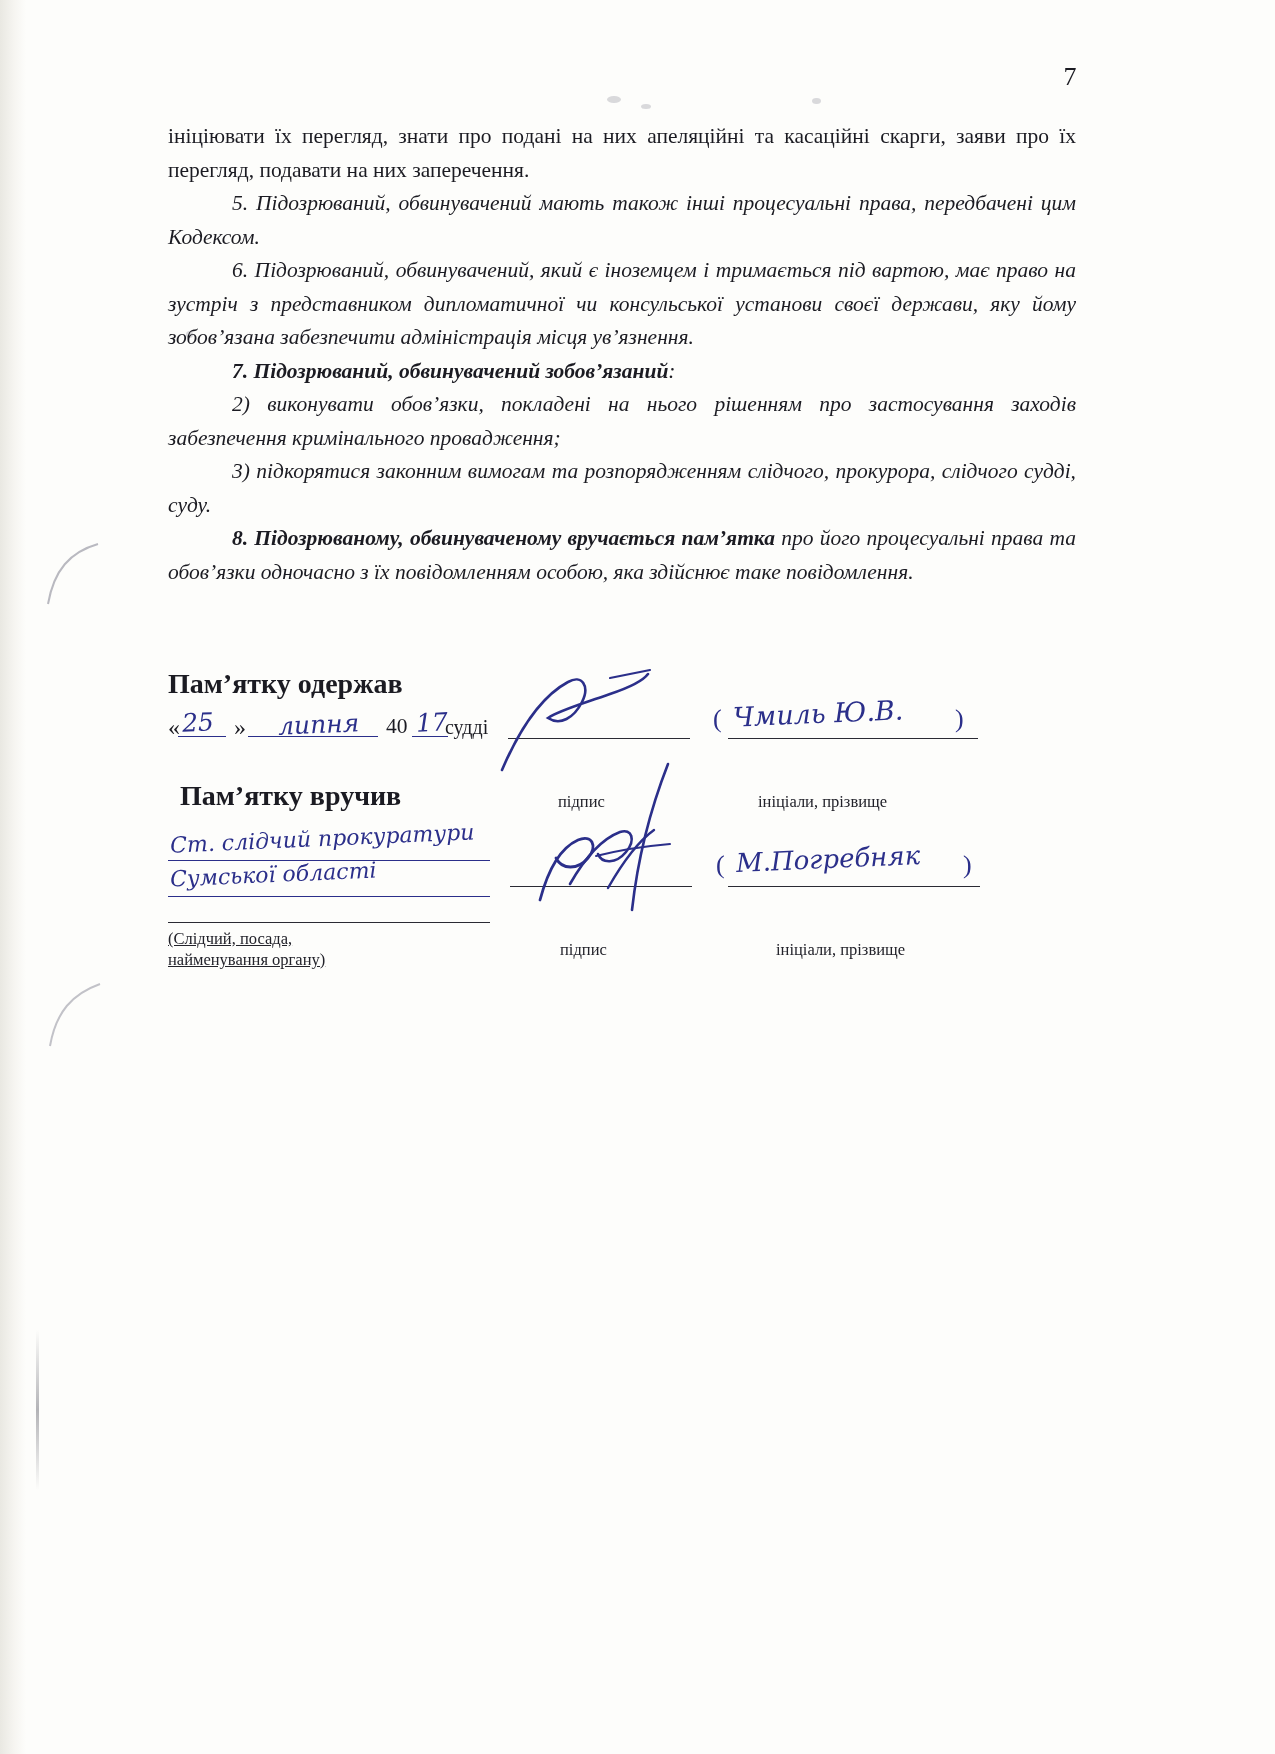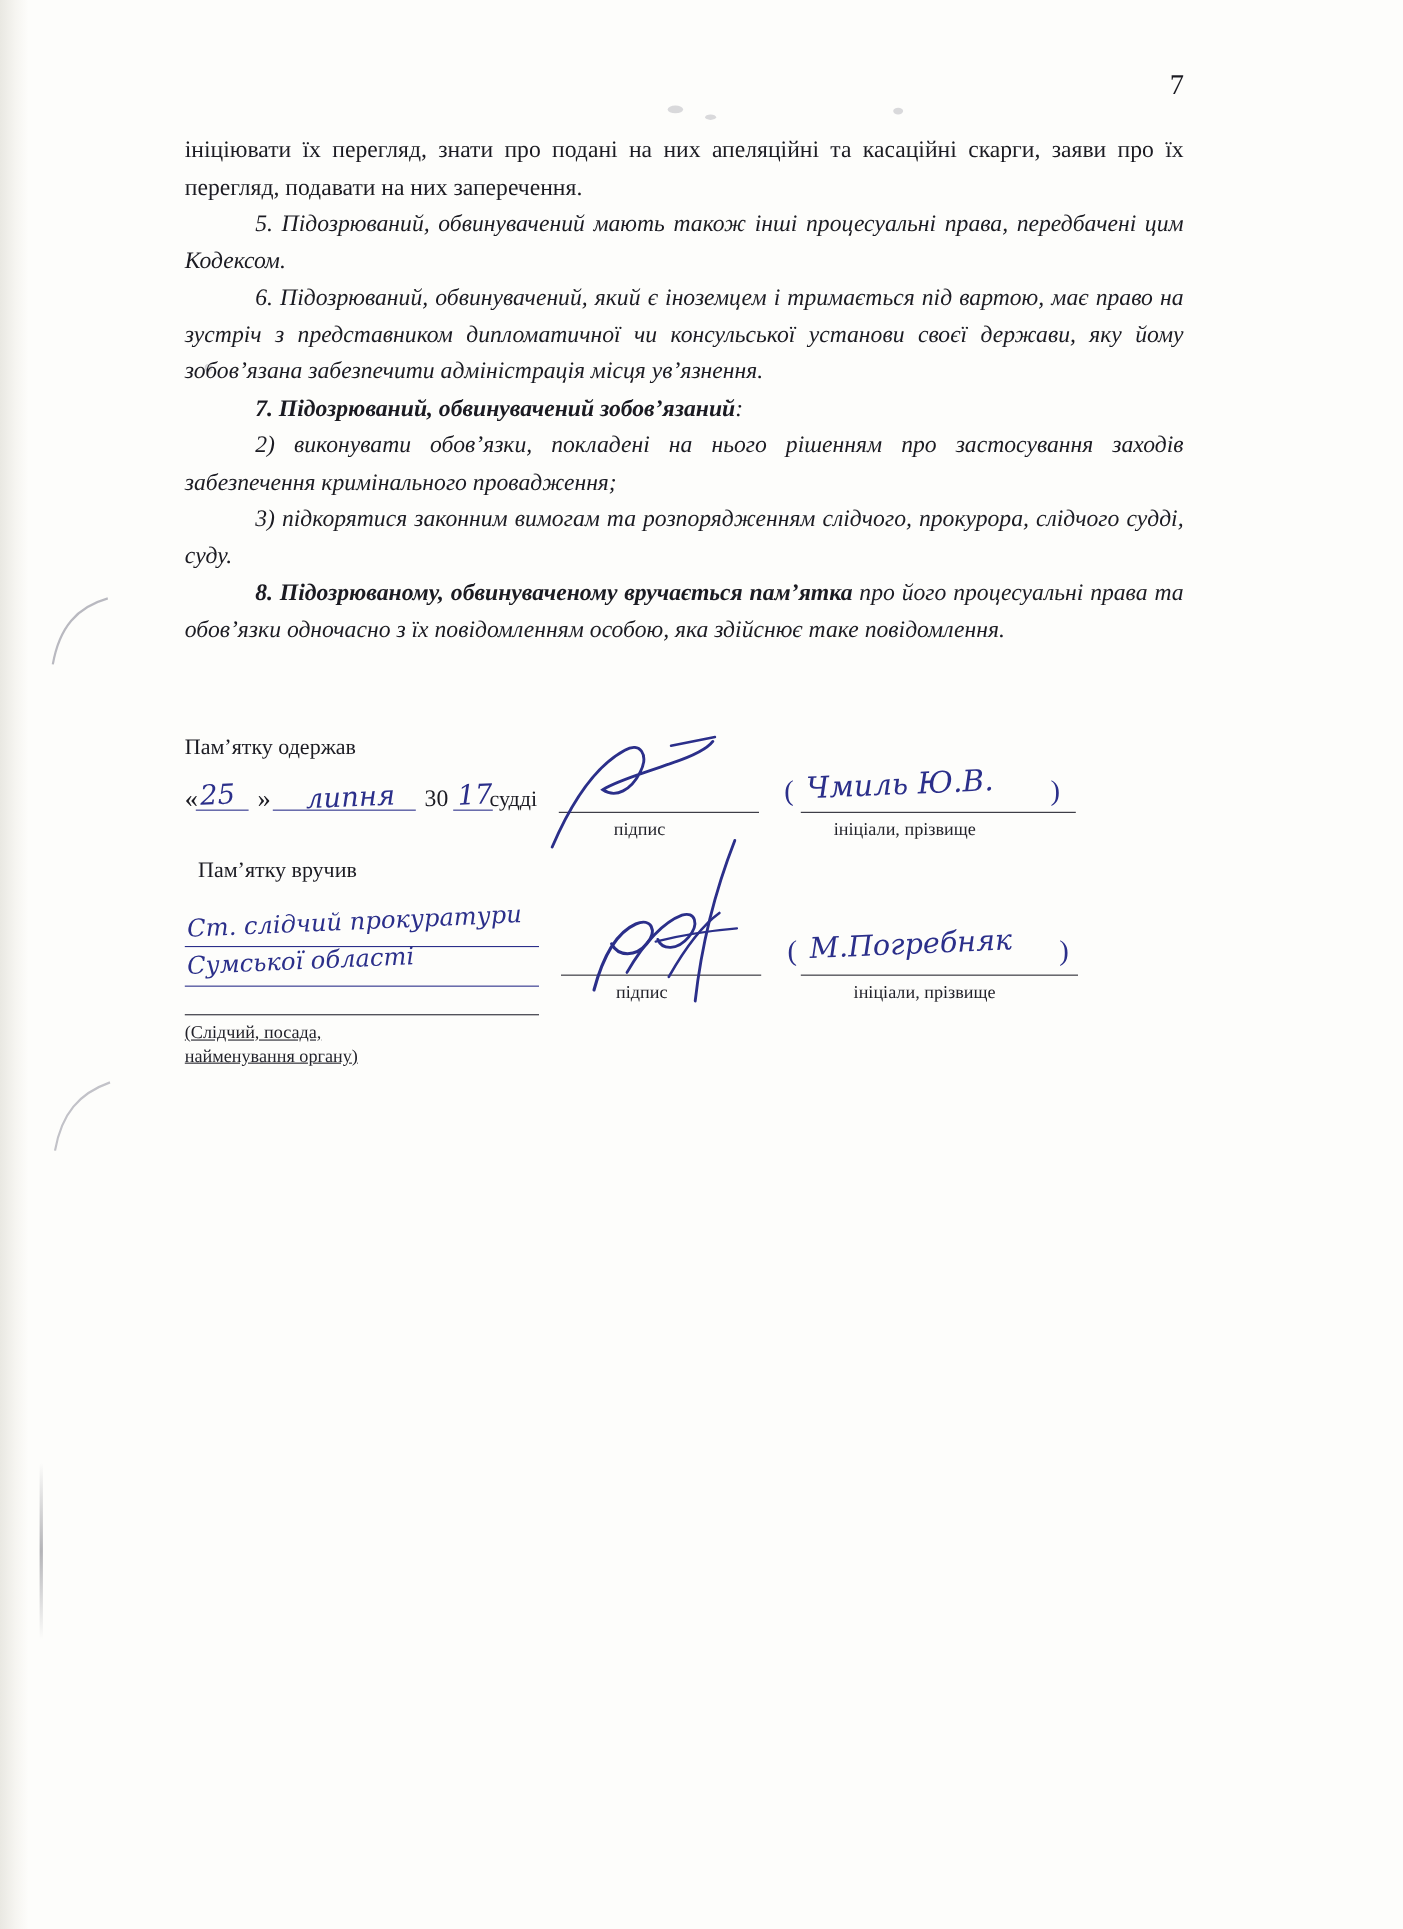--- a/index.html
+++ b/index.html
@@ -62,22 +62,22 @@
   .b { font-weight: bold; }
 
   
   .sig-block {
     position: absolute;
     left: 168px;
     width: 930px;
     font-size: 21.5px;
   }
   .sig-title {
-    font-weight: normal;
-    font-size: 20px;
+    font-weight: bold;
+    font-size: 28px;
     margin-bottom: 4px;
   }
   .hand {
     font-family: "DejaVu Serif", serif;
     font-style: italic;
     color: #2b2f8a;
     font-size: 25px;
     transform: rotate(-2.5deg);
     display: inline-block;
   }
@@ -89,20 +89,21 @@
     border-bottom: 1.4px solid #2b2f8a;
   }
   .rule-dark {
     position: absolute;
     border-bottom: 1.3px solid #2a2a33;
   }
   .caption {
     position: absolute;
     font-size: 16.5px;
     color: #22222a;
+    margin-top: 48px;
   }
   .paren {
     position: absolute;
     font-size: 26px;
     color: #2b2f8a;
   }
   .ink {
     position: absolute;
     pointer-events: none;
   }
@@ -147,21 +148,21 @@
 
   <div class="sig-block" style="top:668px;">
     <div class="sig-title">Пам’ятку одержав</div>
   </div>
 
   <div class="sig-block" style="top:706px; height:70px;">
     <span style="position:absolute; left:0; top:8px; font-size:24px;">«</span>
     <span class="hand" style="position:absolute; left:14px; top:2px;">25</span>
     <span style="position:absolute; left:66px; top:8px; font-size:24px;">»</span>
     <span class="hand" style="position:absolute; left:110px; top:4px;">липня</span>
-    <span style="position:absolute; left:218px; top:8px;">30</span>
+    <span style="position:absolute; left:218px; top:8px;">40</span>
     <span class="hand" style="position:absolute; left:248px; top:2px;">17</span>
     <span style="position:absolute; left:277px; top:10px; font-size:20px;">судді</span>
 
     <div class="rule" style="left:10px; top:30px; width:48px;"></div>
     <div class="rule" style="left:80px; top:30px; width:130px;"></div>
     <div class="rule" style="left:244px; top:30px; width:36px;"></div>
     <div class="rule-dark" style="left:340px; top:32px; width:182px;"></div>
     <div class="rule-dark" style="left:560px; top:32px; width:250px;"></div>
 
     <span class="paren" style="left:545px; top:-2px;">(</span>

